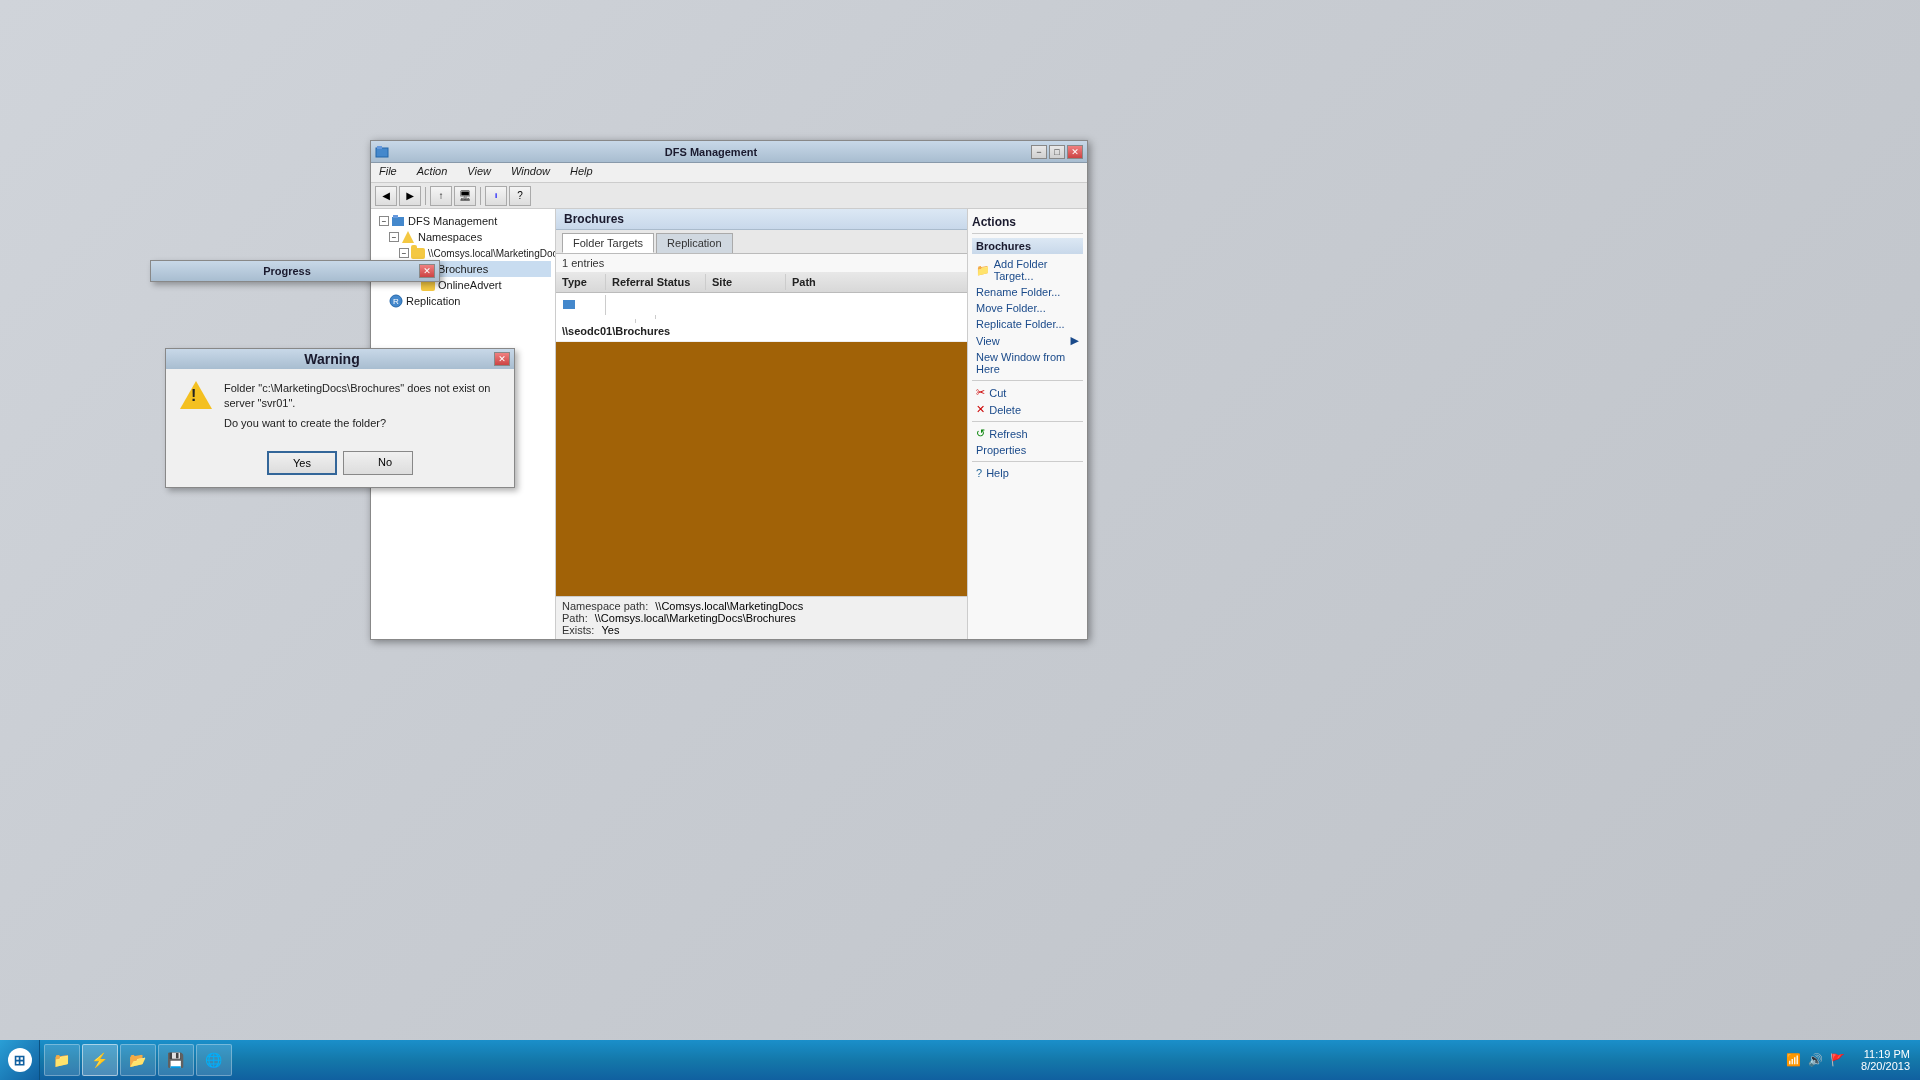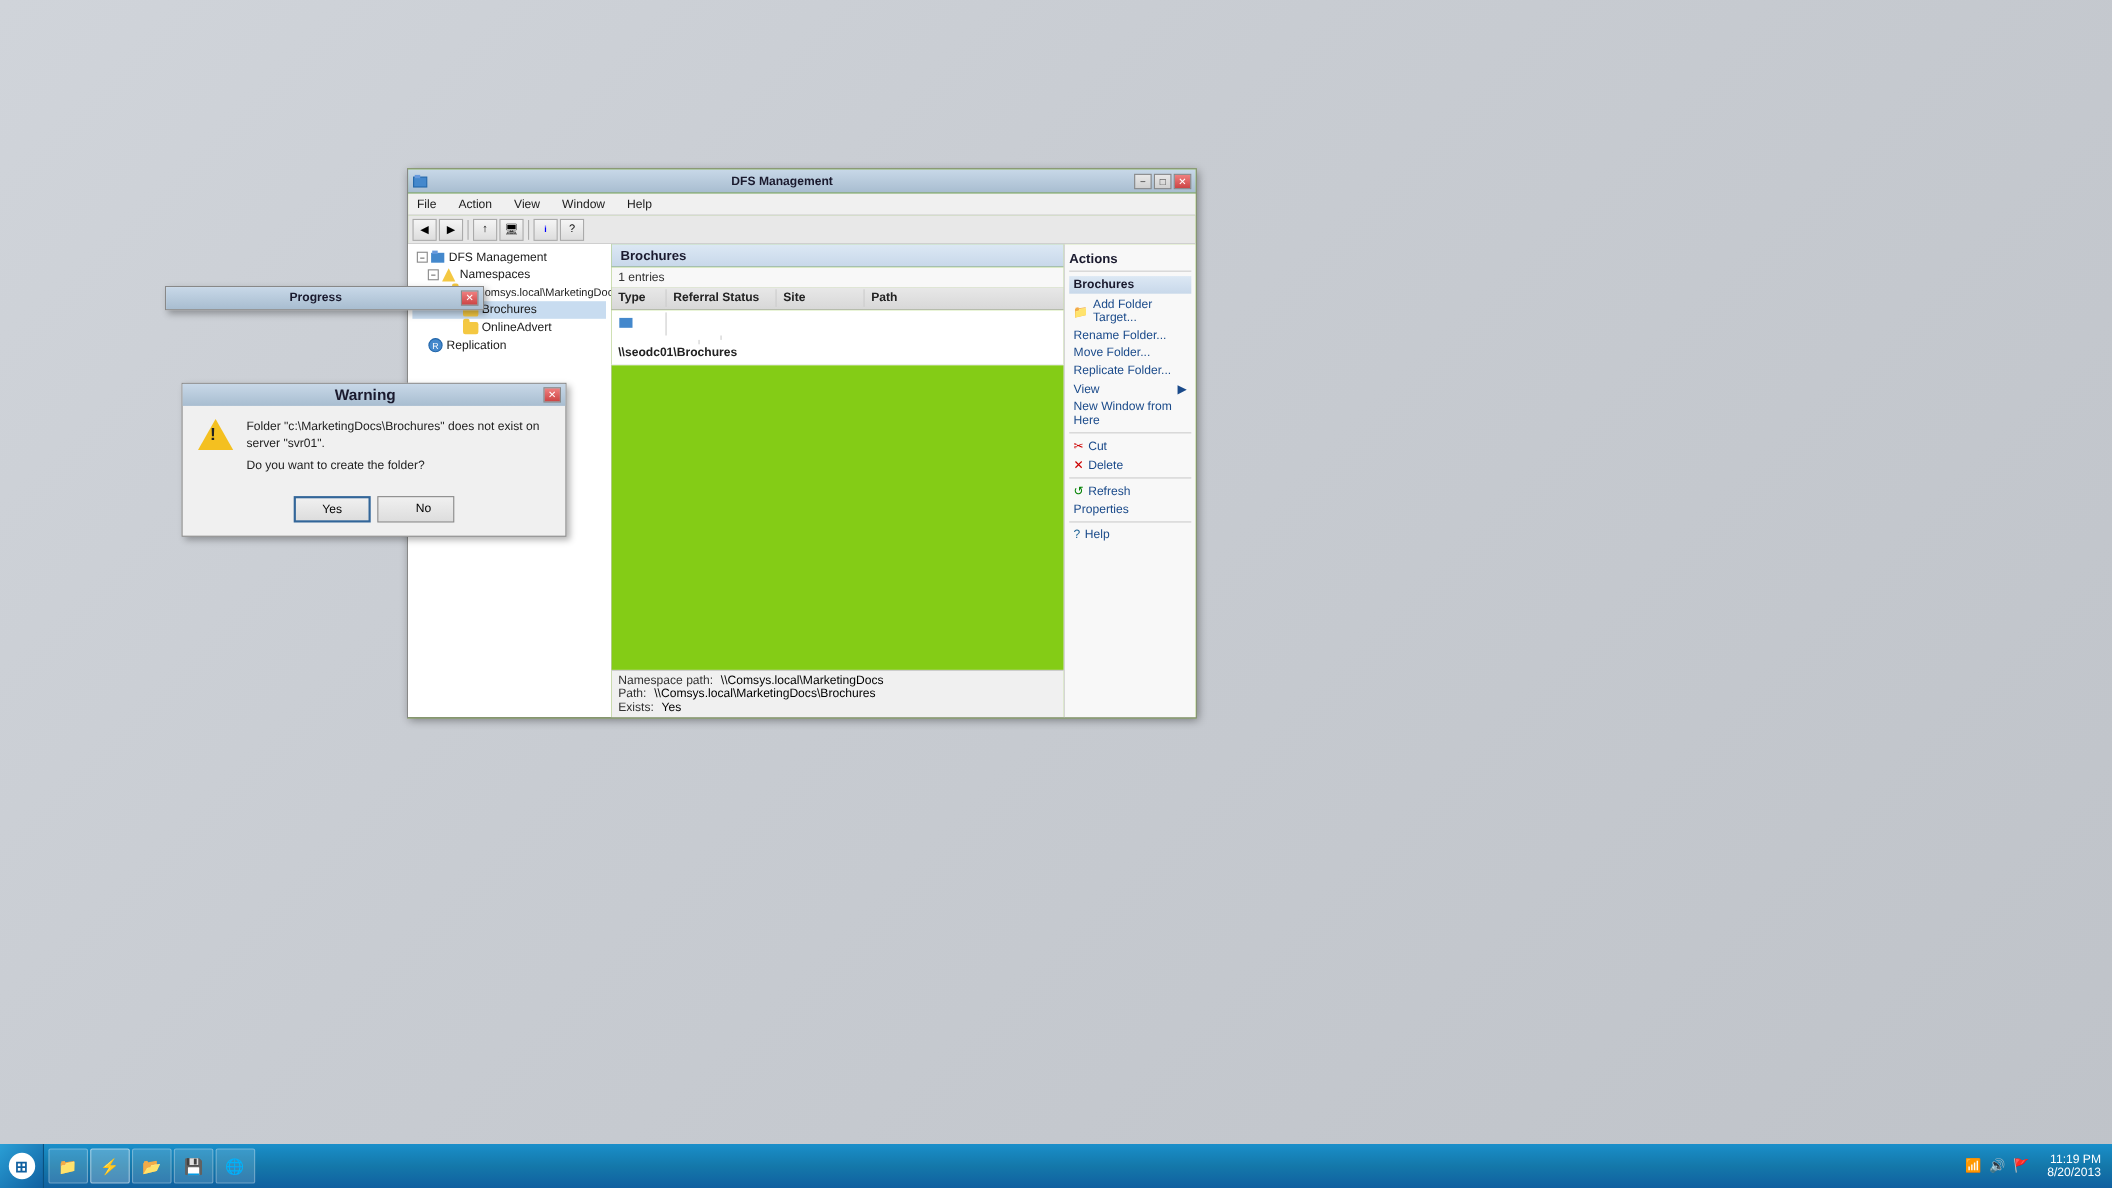--- a/index.html
+++ b/index.html
@@ -28,25 +28,24 @@
       font-family: Arial, sans-serif;
     }
 
     
     .main-window {
       position: absolute;
       top: 140px;
       left: 370px;
       width: 718px;
       height: 500px;
-      background: #84cc16;
+      background: #a16207;
       border: 1px solid #888;
       box-shadow: 2px 2px 8px rgba(0,0,0,0.4);
       z-index: 10;
-      margin-top: 13px;
     }
 
     .title-bar {
       background: linear-gradient(to bottom, #c8d8e8 0%, #a8bdd0 100%);
       height: 22px;
       display: flex;
       align-items: center;
       justify-content: space-between;
       padding: 0 4px;
       border-bottom: 1px solid #8899aa;
@@ -85,24 +84,25 @@
       color: #333;
     }
 
     .tb-btn.close { background: linear-gradient(to bottom, #f08080, #cc4444); color: white; }
 
     
     .menu-bar {
       background: #f0f0f0;
       height: 20px;
       display: flex;
-      align-items: center;
+      align-items: flex-start;
       padding: 0 4px;
       border-bottom: 1px solid #ccc;
       gap: 12px;
+      font-style: italic;
     }
 
     .menu-item {
       font-size: 11px;
       color: #1a1a1a;
       padding: 2px 4px;
       cursor: pointer;
     }
 
     
@@ -683,20 +683,24 @@
       </div>
 
     </div>
 
     <div style="display:flex; flex:1;">
 
       <div class="right-panel">
 
         <div class="section-header">Brochures</div>
 
+        <div class="tab-bar">
+          <div class="tab active">Folder Targets</div>
+          <div class="tab">Replication</div>
+        </div>
 
         <div class="entries-label">1 entries</div>
 
         <div class="table-header">
           <div class="table-col col-type">Type</div>
           <div class="table-col col-ref">Referral Status</div>
           <div class="table-col col-site">Site</div>
           <div class="table-col col-path">Path</div>
         </div>
 

